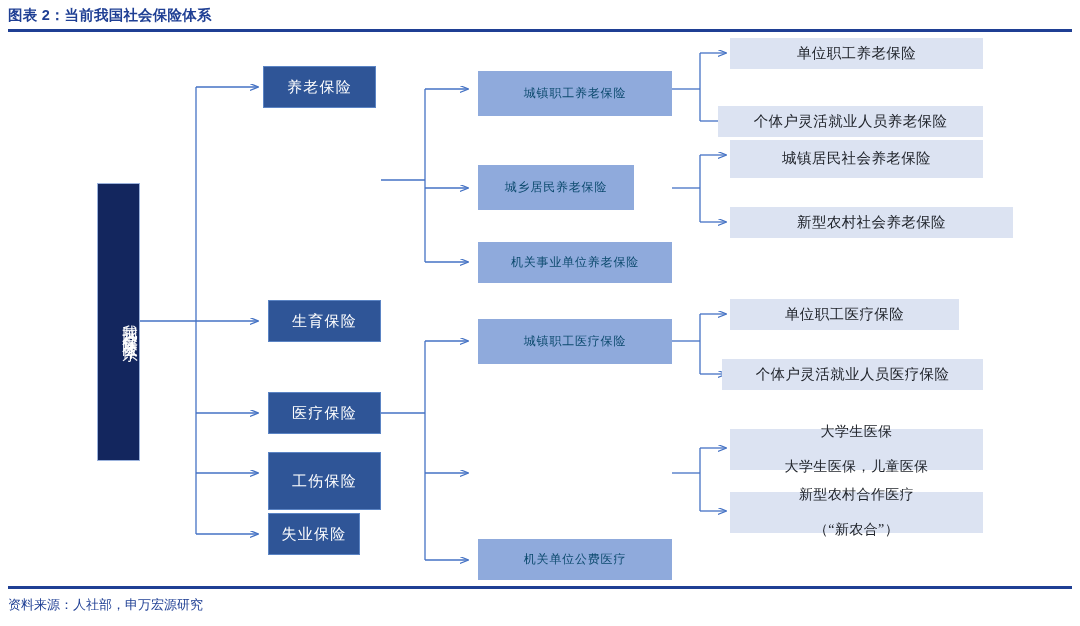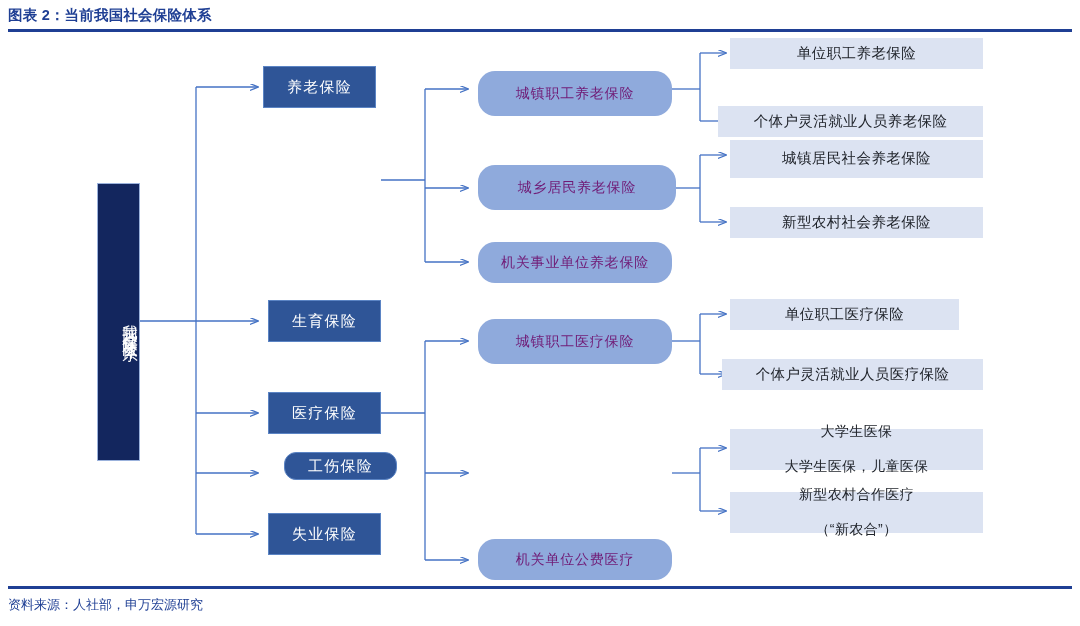--- a/index.html
+++ b/index.html
@@ -47,26 +47,26 @@
     writing-mode:vertical-rl;text-orientation:upright;
     font-size:15.5px;letter-spacing:3.2px;
     padding-top:6px;
   }
   .lvl2{
     background:#2F5597;color:#ffffff;
     border:1px solid #5B84C4;
     font-size:15px;letter-spacing:1.2px;
   }
   .lvl3{
-    background:#8FAADC;color:#701a75;
-    font-size:14px;letter-spacing:.8px;border-radius:17px;
+    background:#8FAADC;color:#0c4a6e;
+    font-size:12px;letter-spacing:.8px;
   }
   .lvl4{
     background:#DCE3F2;color:#20242B;
-    font-size:14.5px;letter-spacing:.4px;
+    font-size:14.5px;letter-spacing:.4px;font-family:Liberation Serif, serif;
   }
   .lvl4.two-line{font-size:14px;line-height:1.28;}
 </style>
 </head>
 <body>
 
 <div class="page">
 
   <div class="title">图表 2：当前我国社会保险体系</div>
   <div class="rule-top"></div>
@@ -130,31 +130,31 @@
 
     <div class="node lvl2" style="left:263px;top:33px;width:113px;height:42px;">
       <span>养老保险</span>
     </div>
     <div class="node lvl2" style="left:268px;top:359px;width:113px;height:42px;">
       <span>医疗保险</span>
     </div>
     <div class="node lvl2" style="left:268px;top:267px;width:113px;height:42px;">
       <span>生育保险</span>
     </div>
-    <div class="node lvl2" style="left:284px;top:419px;width:113px;height:28px;border-radius:12px;">
+    <div class="node lvl2" style="left:268px;top:419px;width:113px;height:58px;">
       <span>工伤保险</span>
     </div>
-    <div class="node lvl2" style="left:268px;top:480px;width:113px;height:42px;">
+    <div class="node lvl2" style="left:268px;top:480px;width:92px;height:42px;">
       <span>失业保险</span>
     </div>
 
     <div class="node lvl3" style="left:478px;top:38px;width:194px;height:45px;">
       <span>城镇职工养老保险</span>
     </div>
-    <div class="node lvl3" style="left:478px;top:132px;width:198px;height:45px;">
+    <div class="node lvl3" style="left:478px;top:132px;width:156px;height:45px;">
       <span>城乡居民养老保险</span>
     </div>
     <div class="node lvl3" style="left:478px;top:209px;width:194px;height:41px;">
       <span>机关事业单位养老保险</span>
     </div>
     <div class="node lvl3" style="left:478px;top:286px;width:194px;height:45px;">
       <span>城镇职工医疗保险</span>
     </div>
     <div class="node lvl3" style="left:478px;top:506px;width:194px;height:41px;">
       <span>机关单位公费医疗</span>
@@ -162,21 +162,21 @@
 
     <div class="node lvl4" style="left:730px;top:5px;width:253px;height:31px;">
       <span>单位职工养老保险</span>
     </div>
     <div class="node lvl4" style="left:718px;top:73px;width:265px;height:31px;">
       <span>个体户灵活就业人员养老保险</span>
     </div>
     <div class="node lvl4" style="left:730px;top:107px;width:253px;height:38px;">
       <span>城镇居民社会养老保险</span>
     </div>
-    <div class="node lvl4" style="left:730px;top:174px;width:253px;height:31px;">
+    <div class="node lvl4" style="left:730px;top:174px;width:283px;height:31px;">
       <span>新型农村社会养老保险</span>
     </div>
     <div class="node lvl4" style="left:730px;top:266px;width:229px;height:31px;">
       <span>单位职工医疗保险</span>
     </div>
     <div class="node lvl4" style="left:722px;top:326px;width:261px;height:31px;">
       <span>个体户灵活就业人员医疗保险</span>
     </div>
     <div class="node lvl4 two-line" style="left:730px;top:396px;width:253px;height:41px;">
       <span>

